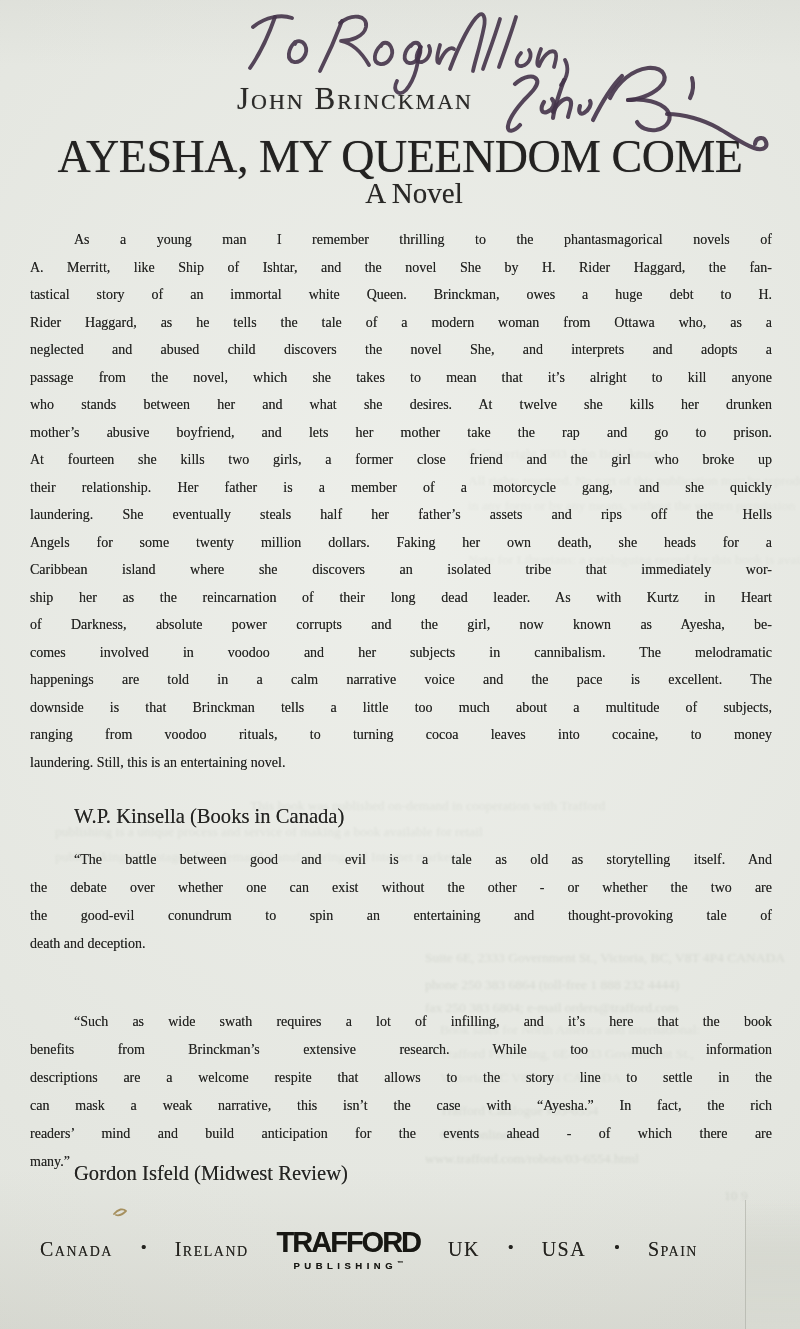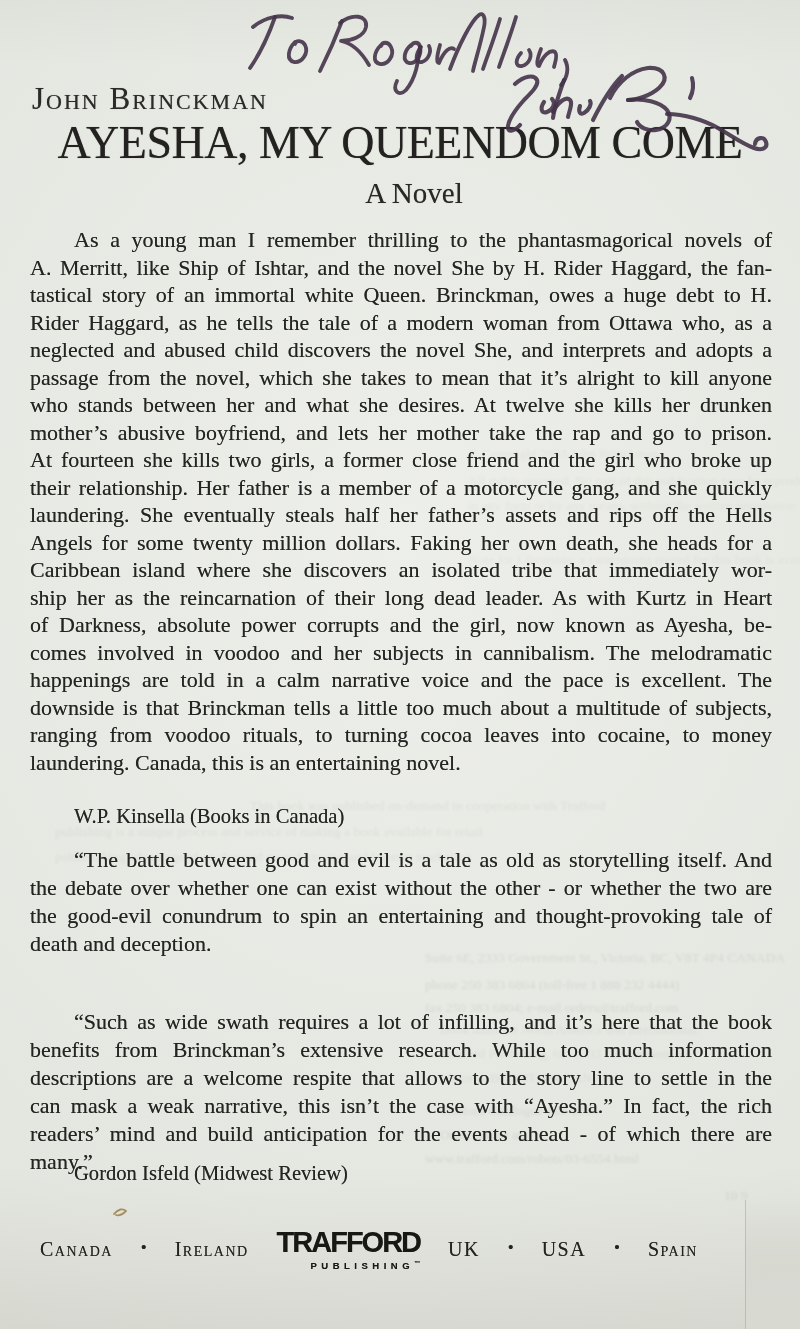--- a/index.html
+++ b/index.html
@@ -11,48 +11,48 @@
     background:
       radial-gradient(130% 95% at 50% 40%, rgba(255,255,255,0.18), rgba(120,124,112,0.07) 78%, rgba(104,108,96,0.13)),
       linear-gradient(to bottom, rgba(110,112,102,0.05), rgba(110,112,102,0) 5%, rgba(110,112,102,0) 88%, rgba(128,124,106,0.12)),
       #e9ebe5;
     font-family:"Liberation Serif", serif;
     color:#262523;
   }
   
   .author{
     position:absolute; top:81px; left:0; width:710px;
+    text-align:center;
     font-variant:small-caps;
     font-size:31px; letter-spacing:2px;
     color:#2b2a28;
     text-shadow:0 0 0.7px rgba(40,40,38,0.55);
-    padding-left:32px;
   }
   .title{
-    position:absolute; top:116px; left:0; right:0;
+    position:absolute; top:130px; left:0; right:0;
     text-align:center;
     font-size:46px; letter-spacing:-0.5px;
     color:#232221; white-space:nowrap;
     text-shadow:0 0 0.8px rgba(30,30,28,0.6);
   }
   .subtitle{
     position:absolute; top:177px; left:0; right:16px;
     text-align:center;
     font-size:29px; color:#292826;
     text-shadow:0 0 0.7px rgba(40,40,38,0.5);
     padding-left:44px;
   }
   
   .hw{position:absolute; pointer-events:none;}
   .hw path{fill:none; stroke:#443349; stroke-width:3.8; stroke-linecap:round; stroke-linejoin:round; opacity:0.9;}
   #signature path{stroke-width:4.1;}
   
   .review{
     position:absolute; left:30px; width:742px;
-    font-size:22px;
+    font-size:14px;
     color:#242422;
     text-shadow:0 0 0.6px rgba(36,36,34,0.6);
   }
   #p1 .tline{line-height:27.5px;}
   #p2 .tline,#p3 .tline{line-height:28px;}
   .tline{
     text-align:justify;
     -moz-text-align-last:justify;
     text-align-last:justify;
   }
@@ -67,21 +67,21 @@
   .imprint{
     position:absolute; top:1228px; left:40px; right:102px;
     display:flex; align-items:center; justify-content:space-between;
     font-variant:small-caps;
     font-size:20px; letter-spacing:1.5px;
     color:#24231f;
     text-shadow:0 0 0.6px rgba(36,36,30,0.55);
   }
   .imprint .bullet{font-size:17px; letter-spacing:0; transform:translateY(-1px);}
   .brand{
-    display:flex; flex-direction:column; align-items:flex-end;
+    display:flex; flex-direction:column; align-items:center;
     font-variant:normal; letter-spacing:0;
     color:#171713; line-height:1;
   }
   .brand-name{
     font-family:"Liberation Sans", sans-serif;
     font-weight:700; font-size:29px; letter-spacing:-2px;
     transform:scaleY(1.02);
     border-bottom:2px solid transparent;
   }
   .brand-sub{
@@ -184,21 +184,21 @@
       <div class="tline">their relationship. Her father is a member of a motorcycle gang, and she quickly</div>
       <div class="tline">laundering. She eventually steals half her father’s assets and rips off the Hells</div>
       <div class="tline">Angels for some twenty million dollars. Faking her own death, she heads for a</div>
       <div class="tline">Caribbean island where she discovers an isolated tribe that immediately wor-</div>
       <div class="tline">ship her as the reincarnation of their long dead leader. As with Kurtz in Heart</div>
       <div class="tline">of Darkness, absolute power corrupts and the girl, now known as Ayesha, be-</div>
       <div class="tline">comes involved in voodoo and her subjects in cannibalism. The melodramatic</div>
       <div class="tline">happenings are told in a calm narrative voice and the pace is excellent. The</div>
       <div class="tline">downside is that Brinckman tells a little too much about a multitude of subjects,</div>
       <div class="tline">ranging from voodoo rituals, to turning cocoa leaves into cocaine, to money</div>
-      <div class="tline free">laundering. Canada, this is an entertaining novel.</div>
+      <div class="tline free">laundering. Still, this is an entertaining novel.</div>
     </div>
   <div class="attr" style="top:805px;">W.P. Kinsella (Books in Canada)</div>
 
   <div class="review indent" id="p2" style="top:846px;">
       <div class="tline">“The battle between good and evil is a tale as old as storytelling itself.  And</div>
       <div class="tline">the debate over whether one can exist without the other - or whether the  two are</div>
       <div class="tline">the good-evil conundrum to spin an entertaining and thought-provoking tale of</div>
       <div class="tline free">death and deception.</div>
     </div>
 

